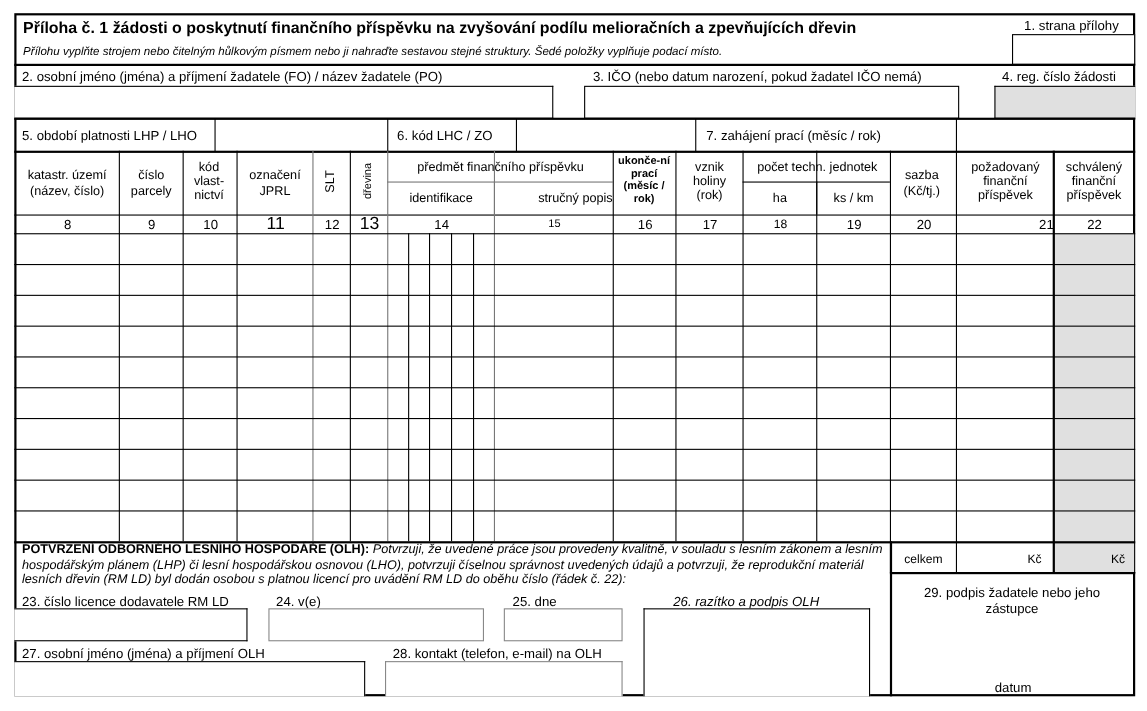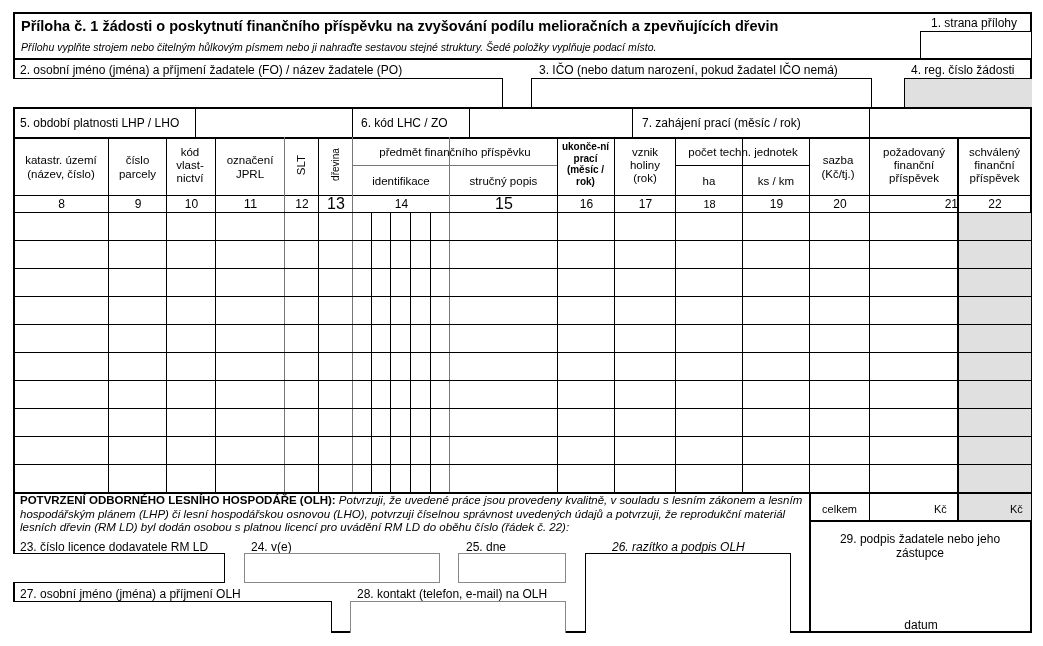--- a/index.html
+++ b/index.html
@@ -57,45 +57,45 @@
 <div class="thick-h" style="left:13px; top:137px; width:1019px;"></div>
 
 <div class="txt center" style="left:14px; top:153px; width:94px; font-size:11.5px;">katastr. území (název, číslo)</div>
 <div class="txt center" style="left:109px; top:153px; width:57px; font-size:11.5px;">číslo parcely</div>
 <div class="txt center" style="left:170px; top:146px; width:40px; font-size:11.5px; line-height:13px;">kód vlast-nictví</div>
 <div class="txt center" style="left:216px; top:153px; width:68px; font-size:11.5px;">označení JPRL</div>
 <div class="rot" style="left:290px; top:159px; width:22px; text-align:center; font-size:11.5px;">SLT</div>
 <div class="rot" style="left:313px; top:159px; width:44px; text-align:center; font-size:10px;">dřevina</div>
 <div class="txt center" style="left:353px; top:145px; width:204px; font-size:11.5px;">předmět finančního příspěvku</div>
 <div class="txt center" style="left:353px; top:174px; width:96px; font-size:11.5px;">identifikace</div>
-<div class="txt center" style="left:450px; top:174px; width:107px; font-size:11.5px;">stručný popis</div>
+<div class="txt center" style="left:450px; top:174px; width:107px; font-size:11.5px;text-align:right;">stručný popis</div>
 <div class="txt center small" style="left:561px; top:141px; width:49px; font-size:10px; line-height:11.5px;font-weight:bold;">ukonče-ní prací (měsíc / rok)</div>
 <div class="txt center" style="left:618px; top:146px; width:54px; font-size:11.5px; line-height:13px;">vznik holiny (rok)</div>
 <div class="txt center" style="left:676px; top:145px; width:134px; font-size:11.5px;">počet techn. jednotek</div>
 <div class="txt center" style="left:676px; top:174px; width:66px; font-size:11.5px;">ha</div>
 <div class="txt center" style="left:743px; top:174px; width:66px; font-size:11.5px;">ks / km</div>
 <div class="txt center" style="left:812px; top:153px; width:52px; font-size:11.5px;">sazba (Kč/tj.)</div>
 <div class="txt center" style="left:872px; top:146px; width:84px; font-size:11.5px; line-height:13px;">požadovaný finanční příspěvek</div>
 <div class="txt center" style="left:958px; top:146px; width:73px; font-size:11.5px; line-height:13px;">schválený finanční příspěvek</div>
 
 <div class="hl" style="left:352px; top:165px; width:205px; background:#777;"></div>
 <div class="hl" style="left:675px; top:165px; width:134px;"></div>
 <div class="vl" style="left:449px; top:165px; height:30px; background:#777;"></div>
 <div class="vl" style="left:742px; top:165px; height:30px;"></div>
 
 <div class="hl" style="left:13px; top:195px; width:1019px;"></div>
 <div id="colnum-container">
     <div class="txt center" style="left: 14px; top: 197px; width: 95px; font-size: 12px;">8</div>
     <div class="txt center" style="left: 109px; top: 197px; width: 58px; font-size: 12px;">9</div>
     <div class="txt center" style="left: 167px; top: 197px; width: 49px; font-size: 12px;">10</div>
-    <div class="txt center" style="left: 216px; top: 197px; width: 69px; font-size: 13px;">11</div>
+    <div class="txt center" style="left: 216px; top: 197px; width: 69px; font-size: 16px;">11</div>
     <div class="txt center" style="left: 285px; top: 197px; width: 34px; font-size: 12px;">12</div>
     <div class="txt center" style="left: 319px; top: 197px; width: 34px; font-size: 16px;">13</div>
     <div class="txt center" style="left: 353px; top: 197px; width: 97px; font-size: 12px;">14</div>
-    <div class="txt center" style="left: 450px; top: 197px; width: 108px; font-size: 16px;">15</div>
+    <div class="txt center" style="left: 450px; top: 197px; width: 108px; font-size: 10px;">15</div>
     <div class="txt center" style="left: 558px; top: 197px; width: 57px; font-size: 12px;">16</div>
     <div class="txt center" style="left: 615px; top: 197px; width: 61px; font-size: 12px;">17</div>
     <div class="txt center" style="left: 676px; top: 197px; width: 67px; font-size: 11px;">18</div>
     <div class="txt center" style="left: 743px; top: 197px; width: 67px; font-size: 12px;">19</div>
     <div class="txt center" style="left: 810px; top: 197px; width: 60px; font-size: 12px;">20</div>
     <div class="txt center" style="left: 870px; top: 197px; width: 88px; font-size: 12px; text-align: right;">21</div>
     <div class="txt center" style="left: 958px; top: 197px; width: 74px; font-size: 12px;">22</div>
   </div>
 
 <div class="abs gray" style="left:957px; top:212px; width:74px; height:308px;"></div>

